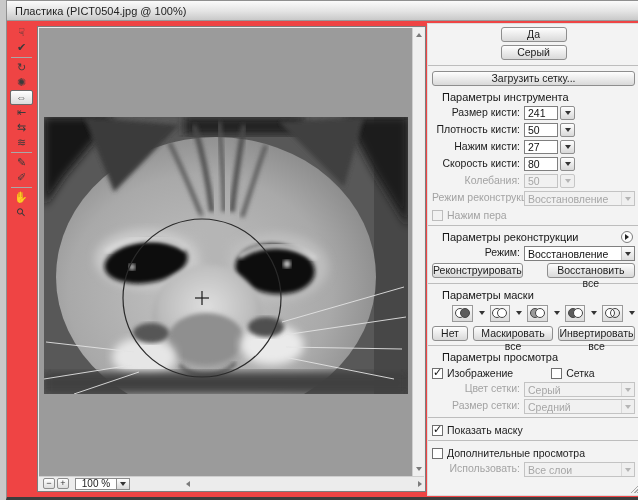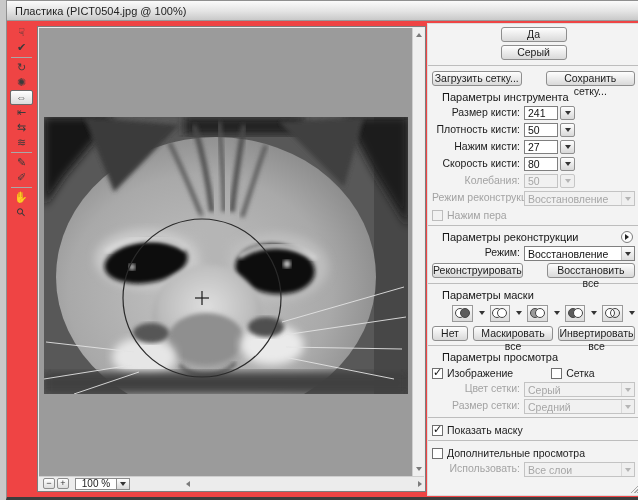--- a/index.html
+++ b/index.html
@@ -278,21 +278,20 @@
 
   <div id="panel">
 
     <button class="btn okrow">Да</button>
     <button class="btn okrow2">Серый</button>
 
     <div class="sec-divider"></div>
 
     <div class="pair">
       <button class="btn">Загрузить сетку...</button>
-      <button class="btn">Сохранить сетку...</button>
     </div>
 
     <div class="gtitle">Параметры инструмента</div>
     <div class="row">
       <span class="lbl">Размер кисти:</span>
       <span class="numbox">241</span>
       <span class="spin">
           <span class="tri-dn"></span>
         </span>
     </div>

